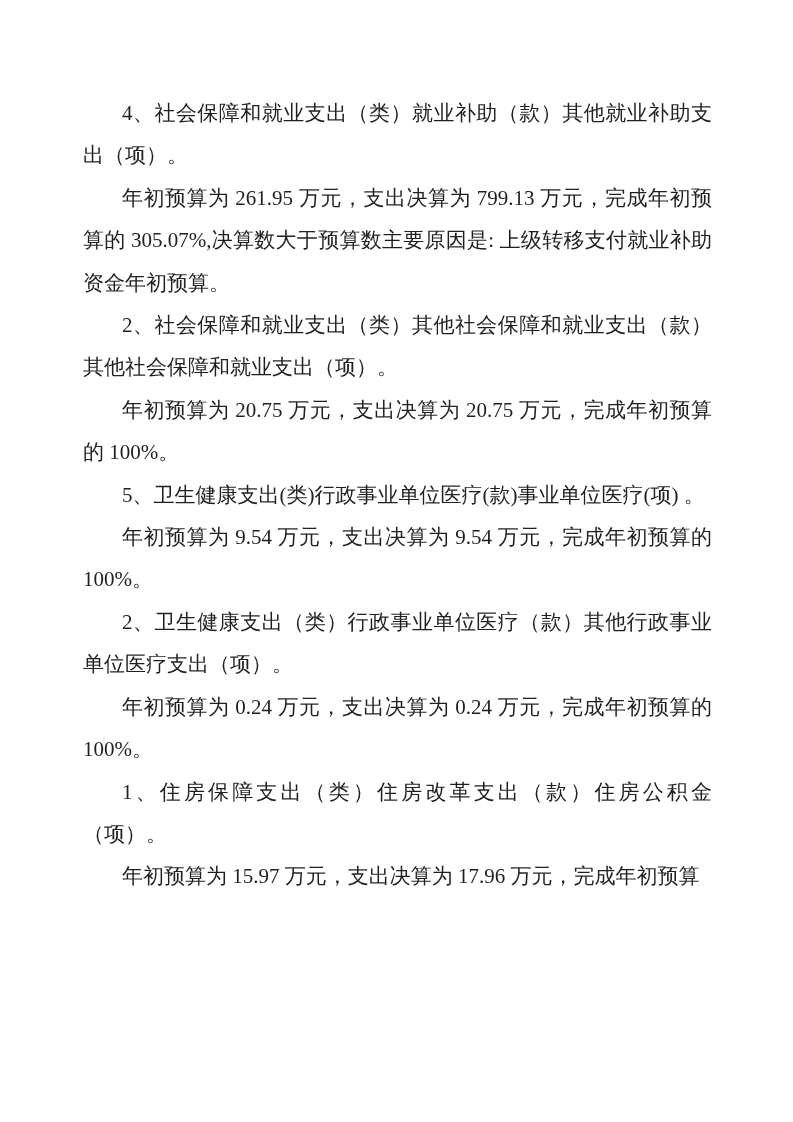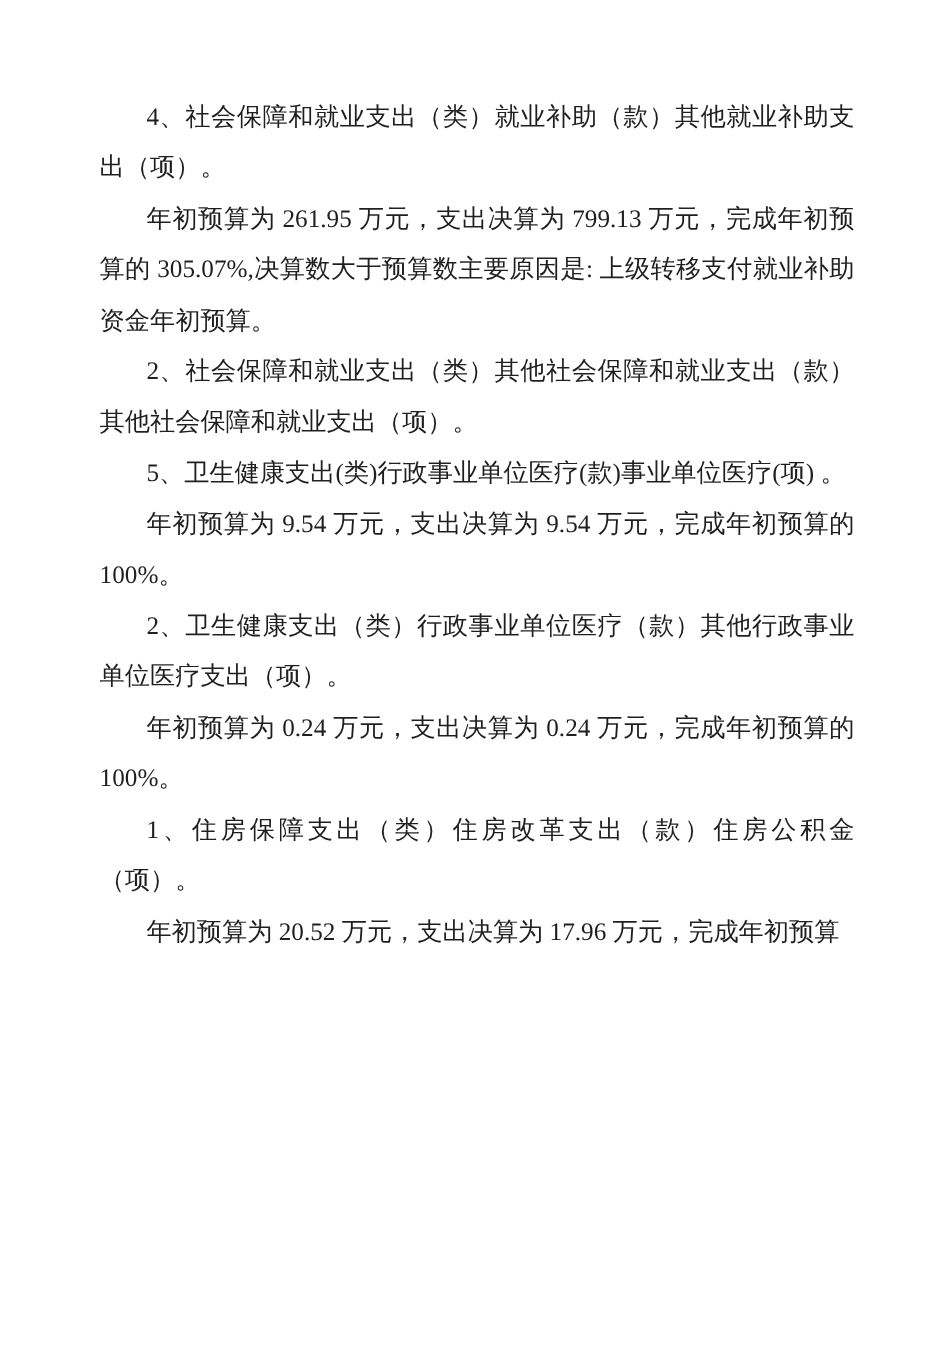--- a/index.html
+++ b/index.html
@@ -12,21 +12,21 @@
     width: 793px;
     height: 1122px;
     background: #ffffff;
     overflow: hidden;
     font-family: "Liberation Serif", "DejaVu Serif", serif;
     color: #1f1f1f;
   }
   .content {
     position: absolute;
     left: 83px;
-    top: 76px;
+    top: 92px;
     width: 629px;
     font-size: 21px;
     line-height: 42.4px;
     text-align: justify;
     text-justify: inter-ideograph;
   }
   .content p {
     margin: 0;
     padding: 0;
     text-indent: 39px;
@@ -45,20 +45,21 @@
   }
 </style>
 </head>
 <body>
 
 <div class="page">
   <div class="content">
     <p>4、社会保障和就业支出（类）就业补助（款）其他就业补助支出（项）。</p>
     <p>年初预算为 261.95 万元，支出决算为 799.13 万元，完成年初预算的 305.07%,决算数大于预算数主要原因是: 上级转移支付就业补助资金年初预算。</p>
     <p>2、社会保障和就业支出（类）其他社会保障和就业支出（款）其他社会保障和就业支出（项）。</p>
+    <p>年初预算为 20.75 万元，支出决算为 20.75 万元，完成年初预算的 100%。</p>
     <p>5、卫生健康支出(类)行政事业单位医疗(款)事业单位医疗(项) 。</p>
     <p>年初预算为 9.54 万元，支出决算为 9.54 万元，完成年初预算的 100%。</p>
     <p>2、卫生健康支出（类）行政事业单位医疗（款）其他行政事业单位医疗支出（项）。</p>
     <p>年初预算为 0.24 万元，支出决算为 0.24 万元，完成年初预算的 100%。</p>
     <p>1、住房保障支出（类）住房改革支出（款）住房公积金（项）。</p>
-    <p>年初预算为 20.52 万元，支出决算为 17.96 万元，完成年初预算</p>
+    <p>年初预算为 15.97 万元，支出决算为 17.96 万元，完成年初预算</p>
   </div>
 </div>
 
 </body></html>

